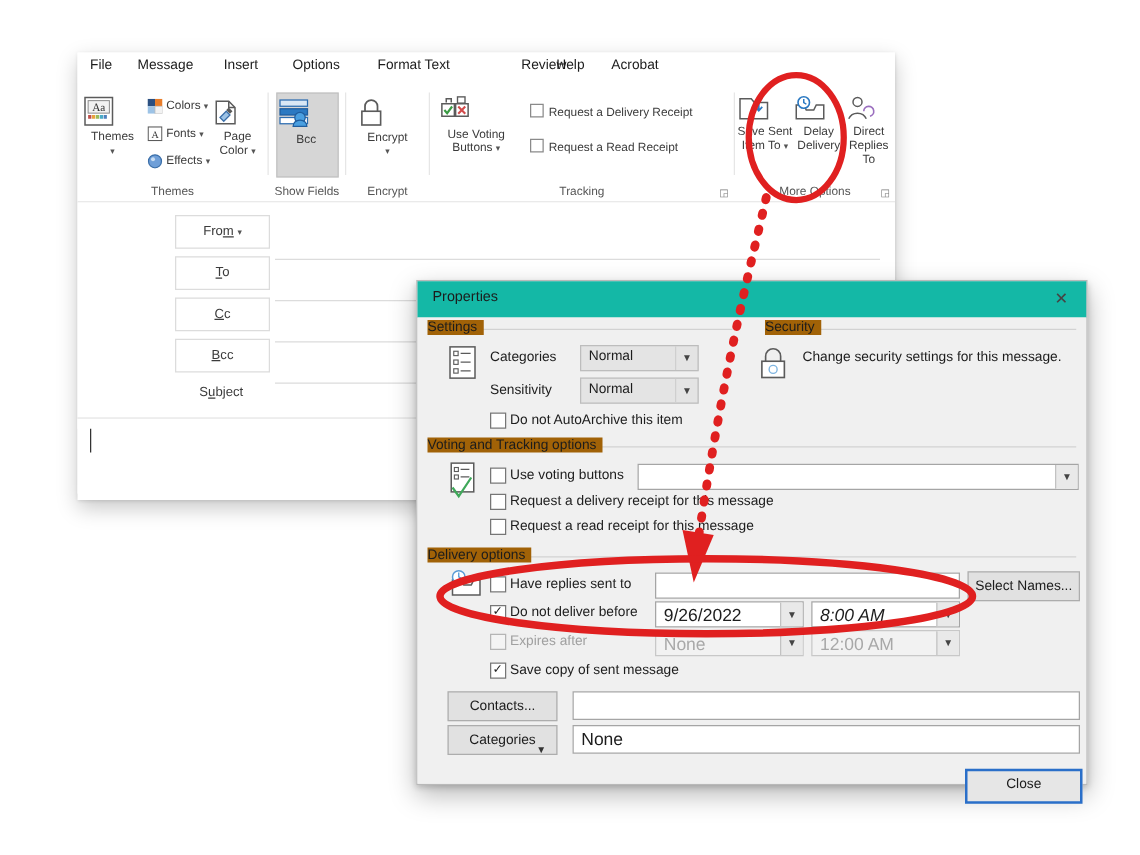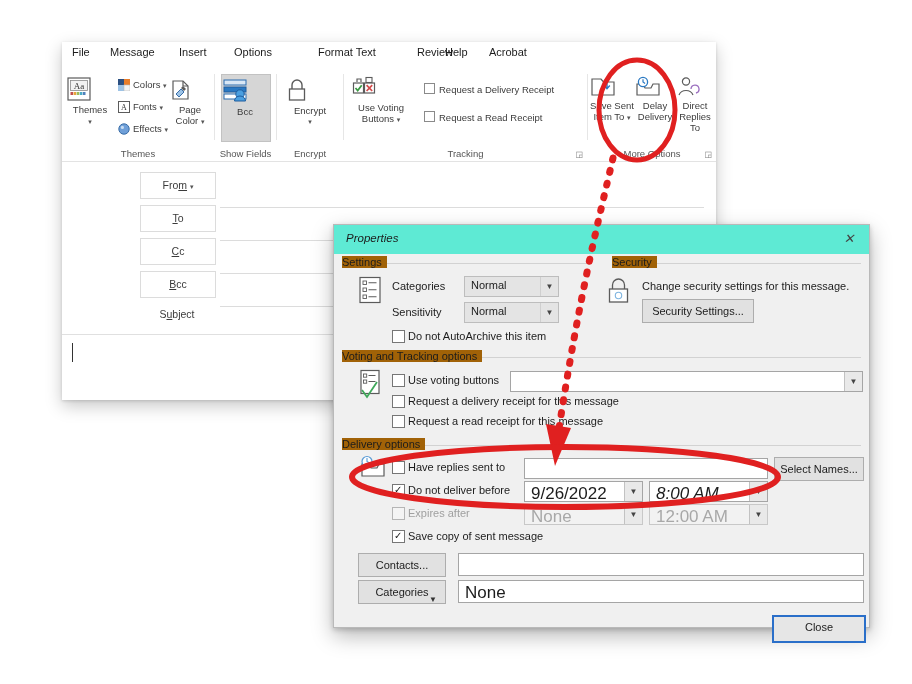--- a/index.html
+++ b/index.html
@@ -54,41 +54,41 @@
   .caret{position:absolute;width:1px;background:#333;}
   u.ak{text-decoration:underline;}
 
   
   #props{
     position:absolute;left:333px;top:224px;width:535px;height:402px;
     background:#f0f0f0;border:1px solid #b9b9b9;
     box-shadow:0 8px 20px rgba(0,0,0,.28), 0 2px 5px rgba(0,0,0,.18);
     font-size:11px;color:#1c1c1c;
   }
-  .dlg-title{position:absolute;left:0;top:0;width:100%;height:29px;background:#5eead4;font-style:italic;}
+  .dlg-title{position:absolute;left:0;top:0;width:100%;height:29px;background:#14b8a6;}
   .dlg-title .t{position:absolute;left:12px;top:7px;font-size:11.5px;color:#1c1c1c;}
   .dlg-x{position:absolute;right:8px;top:4px;width:24px;height:20px;text-align:center;
          line-height:20px;font-size:13px;color:#444;}
   .dlg-body{position:absolute;left:0;top:29px;width:100%;bottom:0;background:#f0f0f0;}
 
   .gl{position:absolute;font-size:11px;color:#1c1c1c;background:#a16207;padding-right:5px;z-index:3;}
   .gline{position:absolute;height:1px;background:#d2d2d2;}
 
   .lbl{position:absolute;font-size:11px;color:#1c1c1c;white-space:nowrap;}
   .lbl.dis{color:#a0a0a0;}
   .cb{position:absolute;width:11px;height:11px;border:1px solid #767676;background:#fff;}
   .cb.dis{border-color:#b5b5b5;background:#f4f4f4;}
   .cb .tick{position:absolute;left:1px;top:-1px;font-size:10px;line-height:11px;color:#1c1c1c;}
   .combo{position:absolute;height:19px;background:#e4e4e4;border:1px solid #bdbdbd;}
   .combo .v{position:absolute;left:6px;top:2px;font-size:11px;color:#1c1c1c;}
   .combo .ar{position:absolute;right:0;top:0;width:17px;height:100%;
              border-left:1px solid #cfcfcf;text-align:center;line-height:19px;font-size:8px;color:#444;}
   .tbox{position:absolute;height:19px;background:#fff;border:1px solid #a5a5a5;}
   .tbox.dis{background:#f2f2f2;border-color:#c8c8c8;}
-  .tbox .v{position:absolute;left:6px;top:2px;font-size:17px;color:#1c1c1c;}
+  .tbox .v{position:absolute;left:6px;top:2px;font-size:14px;color:#1c1c1c;}
   .tbox .v.dis{color:#a8a8a8;}
   .tbox .ar{position:absolute;right:0;top:0;width:17px;height:100%;background:#e9e9e9;
             border-left:1px solid #c2c2c2;text-align:center;line-height:19px;font-size:8px;color:#444;}
   .btn{position:absolute;height:22px;background:#e1e1e1;border:1px solid #adadad;
        text-align:center;font-size:11px;color:#1c1c1c;line-height:22px;}
   .btn.prim{border:2px solid #2a6fc9;background:#e6e6e6;}
   .ddn{position:absolute;right:8px;top:8px;font-size:8px;color:#333;}
   svg{display:block;}
 
   
@@ -99,21 +99,21 @@
 
 <div class="stage">
 
   <div id="compose">
 
     <div class="tabbar">
       <div class="tab" style="left:10px;"><span class="lbl">File</span></div>
       <div class="tab" style="left:48px;"><span class="lbl">Message</span></div>
       <div class="tab" style="left:117px;"><span class="lbl">Insert</span></div>
       <div class="tab active" style="left:172px;"><span class="lbl">Options</span></div>
-      <div class="tab" style="left:256px;"><span class="lbl">Format Text</span></div>
+      <div class="tab" style="left:240px;"><span class="lbl">Format Text</span></div>
       <div class="tab" style="left:323px;padding-left:32px;"><span class="lbl">Review</span></div>
       <div class="tab" style="left:383px;"><span class="lbl">Help</span></div>
       <div class="tab" style="left:427px;"><span class="lbl">Acrobat</span></div>
     </div>
 
     <div class="ribbon">
 
       <div class="grp" style="left:0;width:152px;">
         <div class="bigbtn" style="left:4px;top:8px;width:48px;">
           <span class="ic">
@@ -345,23 +345,20 @@
 
       <span style="position:absolute;left:272px;top:22px;">
         <svg width="26" height="30" viewBox="0 0 26 30">
           <path d="M6.5 13 V9 a6 6 0 0 1 12 0 v4" fill="none" stroke="#5b5b5b" stroke-width="1.3"></path>
           <rect x="3.5" y="13" width="18" height="13" fill="#fff" stroke="#5b5b5b" stroke-width="1.3"></rect>
           <circle cx="12.5" cy="19.5" r="3.2" fill="none" stroke="#7fb5e0" stroke-width="1.1"></circle>
         </svg>
       </span>
 
       <div class="lbl" style="left:308px;top:26px;">Change security settings for this message.</div>
-      <div class="btn" style="left:308px;top:45px;width:110px;">
-        <span>Security Settings...</span>
-      </div>
 
       <div class="gl" style="left:8px;top:96px;">Voting and Tracking options</div>
       <div class="gline" style="left:140px;top:103px;width:387px;"></div>
 
       <span style="position:absolute;left:24px;top:115px;">
         <svg width="26" height="32" viewBox="0 0 26 32">
           <rect x="3" y="1.5" width="18" height="23" fill="#fff" stroke="#5b5b5b" stroke-width="1.2"></rect>
           <rect x="5.5" y="5" width="3.2" height="3.2" fill="#fff" stroke="#5b5b5b" stroke-width=".9"></rect>
           <rect x="5.5" y="11" width="3.2" height="3.2" fill="#fff" stroke="#5b5b5b" stroke-width=".9"></rect>
           <path d="M10.5 6.5 h7 M10.5 12.5 h7" stroke="#5b5b5b" stroke-width="1"></path>

